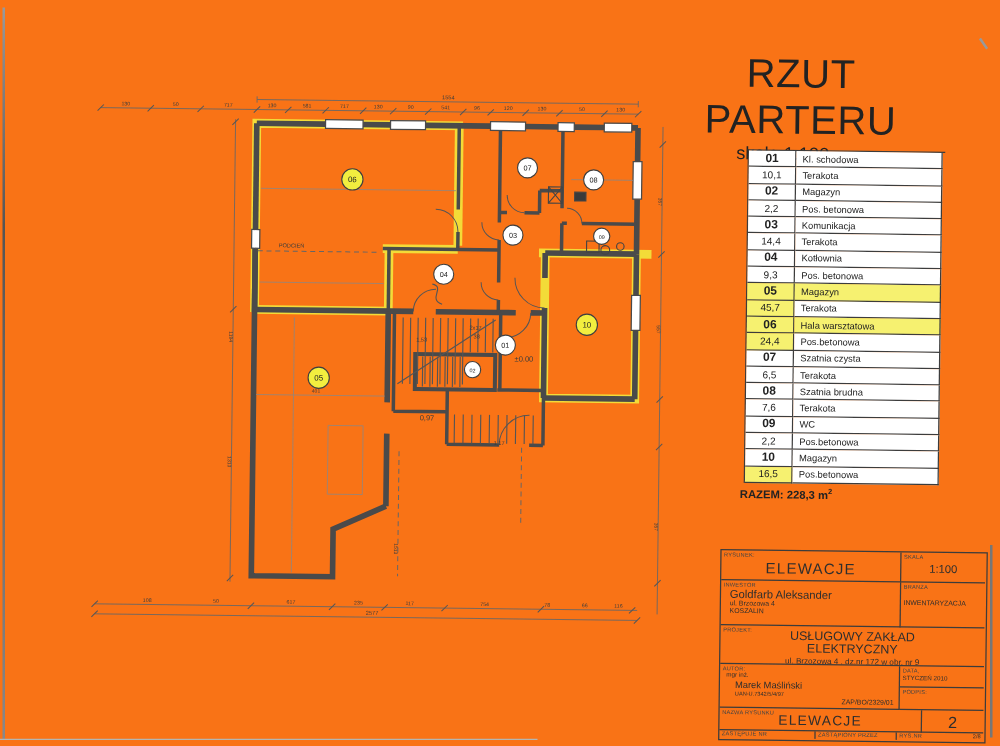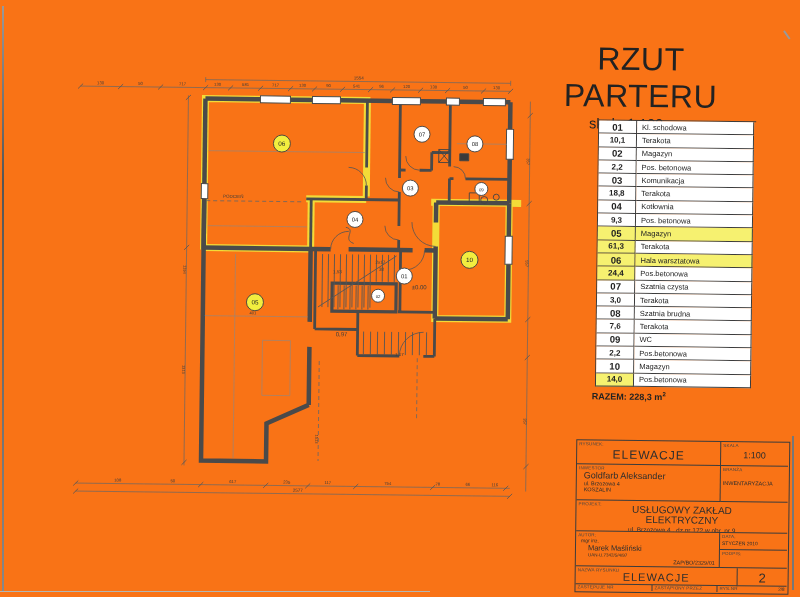--- a/index.html
+++ b/index.html
@@ -10,21 +10,21 @@
   
   #head{position:absolute;left:518px;top:38px;width:240px;text-align:center;}
   #head h1{margin:0;font-size:32px;font-weight:500;letter-spacing:.5px;color:#222;}
   #head .sub{font-size:14.5px;margin-top:1px;padding-right:28px;color:#222;}
 
   
   #legend{position:absolute;left:596px;top:117px;width:157px;border-left:1.2px solid #3c3c3c;border-top:1.2px solid #3c3c3c;}
   .lg-row{display:grid;grid-template-columns:38px 117px;height:13.3px;}
   .lg-num,.lg-name{border-right:1.2px solid #3c3c3c;border-bottom:1.2px solid #3c3c3c;
       display:flex;align-items:center;overflow:hidden;background:#fff;}
-  .lg-num{justify-content:center;font-size:8px;color:#222;font-weight:bold;}
+  .lg-num{justify-content:center;font-size:8px;color:#222;}
   .lg-num.room{font-size:9.5px;font-weight:bold;}
   .lg-name{padding-left:5px;font-size:7.5px;color:#222;}
   .hl{background:#f6f170;}
   #razem{position:absolute;left:593px;top:388px;font-size:9px;font-weight:bold;color:#222;}
   #razem sup{font-size:6px;}
 
   
   #tb{position:absolute;left:578px;top:437px;width:212px;height:151px;border:1.3px solid #3c3c3c;font-family:"Liberation Sans",sans-serif;}
   .cell{position:absolute;border-right:1px solid #3c3c3c;border-bottom:1px solid #3c3c3c;overflow:hidden;background:transparent;}
   .lbl{position:absolute;left:2px;top:1px;font-size:4.5px;color:#444;letter-spacing:.2px;}
@@ -258,53 +258,53 @@
           </div>
           <div class="lg-row">
             <div class="lg-num">2,2</div>
             <div class="lg-name">Pos. betonowa</div>
           </div>
           <div class="lg-row">
             <div class="lg-num room">03</div>
             <div class="lg-name">Komunikacja</div>
           </div>
           <div class="lg-row">
-            <div class="lg-num">18,8</div>
+            <div class="lg-num">14,4</div>
             <div class="lg-name">Terakota</div>
           </div>
           <div class="lg-row">
             <div class="lg-num room">04</div>
             <div class="lg-name">Kotłownia</div>
           </div>
           <div class="lg-row">
             <div class="lg-num">9,3</div>
             <div class="lg-name">Pos. betonowa</div>
           </div>
           <div class="lg-row">
             <div class="lg-num room hl">05</div>
             <div class="lg-name hl">Magazyn</div>
           </div>
           <div class="lg-row">
-            <div class="lg-num hl">61,3</div>
+            <div class="lg-num hl">45,7</div>
             <div class="lg-name">Terakota</div>
           </div>
           <div class="lg-row">
             <div class="lg-num room hl">06</div>
             <div class="lg-name hl">Hala warsztatowa</div>
           </div>
           <div class="lg-row">
             <div class="lg-num hl">24,4</div>
             <div class="lg-name">Pos.betonowa</div>
           </div>
           <div class="lg-row">
             <div class="lg-num room">07</div>
             <div class="lg-name">Szatnia czysta</div>
           </div>
           <div class="lg-row">
-            <div class="lg-num">3,0</div>
+            <div class="lg-num">6,5</div>
             <div class="lg-name">Terakota</div>
           </div>
           <div class="lg-row">
             <div class="lg-num room">08</div>
             <div class="lg-name">Szatnia brudna</div>
           </div>
           <div class="lg-row">
             <div class="lg-num">7,6</div>
             <div class="lg-name">Terakota</div>
           </div>
@@ -314,21 +314,21 @@
           </div>
           <div class="lg-row">
             <div class="lg-num">2,2</div>
             <div class="lg-name">Pos.betonowa</div>
           </div>
           <div class="lg-row">
             <div class="lg-num room">10</div>
             <div class="lg-name">Magazyn</div>
           </div>
           <div class="lg-row">
-            <div class="lg-num hl">14,0</div>
+            <div class="lg-num hl">16,5</div>
             <div class="lg-name">Pos.betonowa</div>
           </div>
         </div>
   </div>
   <div id="razem"><span>RAZEM: 228,3 m</span><sup>2</sup></div>
 
   <div id="tb">
     <div class="cell" style="left:0;top:0;width:143px;height:23px;">
       <span class="lbl">RYSUNEK:</span>
       <div class="ctr" style="margin-top:7px;font-size:12px;letter-spacing:1px;">ELEWACJE</div>

